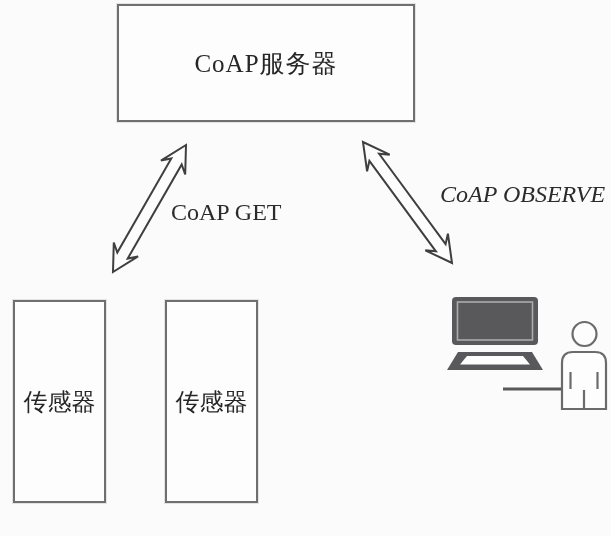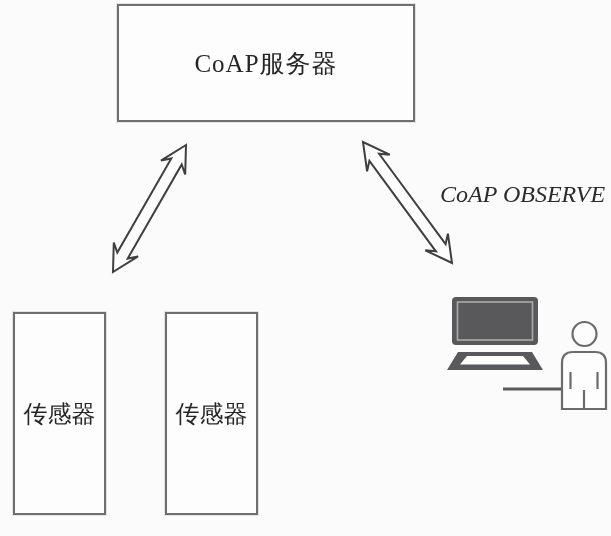--- a/index.html
+++ b/index.html
@@ -34,21 +34,21 @@
     left: 117px;
     top: 4px;
     width: 298px;
     height: 118px;
   }
   .server-box .box-label {
     font-size: 25px;
     letter-spacing: 1px;
   }
   .sensor-box {
-    top: 312px;
+    top: 300px;
     width: 93px;
     height: 203px;
     font-family: Liberation Serif, serif;
   }
   .sensor-box-1 { left: 13px; }
   .sensor-box-2 { left: 165px; }
   .sensor-box .box-label {
     font-size: 24px;
   }
   .box-label {
@@ -87,20 +87,21 @@
     <span class="box-label">CoAP服务器</span>
   </div>
 
   <div class="box sensor-box sensor-box-1">
     <span class="box-label">传感器</span>
   </div>
   <div class="box sensor-box sensor-box-2">
     <span class="box-label">传感器</span>
   </div>
 
+  <span class="arrow-label label-get">CoAP GET</span>
   <span class="arrow-label label-observe">CoAP OBSERVE</span>
 
   <svg class="overlay" viewBox="0 0 611 536">
 
     <polygon class="dbl-arrow" points="186,145 160.9,160.6 171.3,158.5 117.3,252.5 113.8,242.5 113,272 138.1,256.4 127.7,258.5 181.7,164.5 185.2,174.5"></polygon>
 
     <polygon class="dbl-arrow" points="363,142 367.1,171.3 369.4,160.9 435.9,251.3 425.3,250.3 452,263 447.9,233.7 445.6,244.1 379.1,153.8 389.7,154.7"></polygon>
 
     <g>
       <rect x="452" y="297" width="86" height="48" rx="4" fill="#59595b"></rect>

